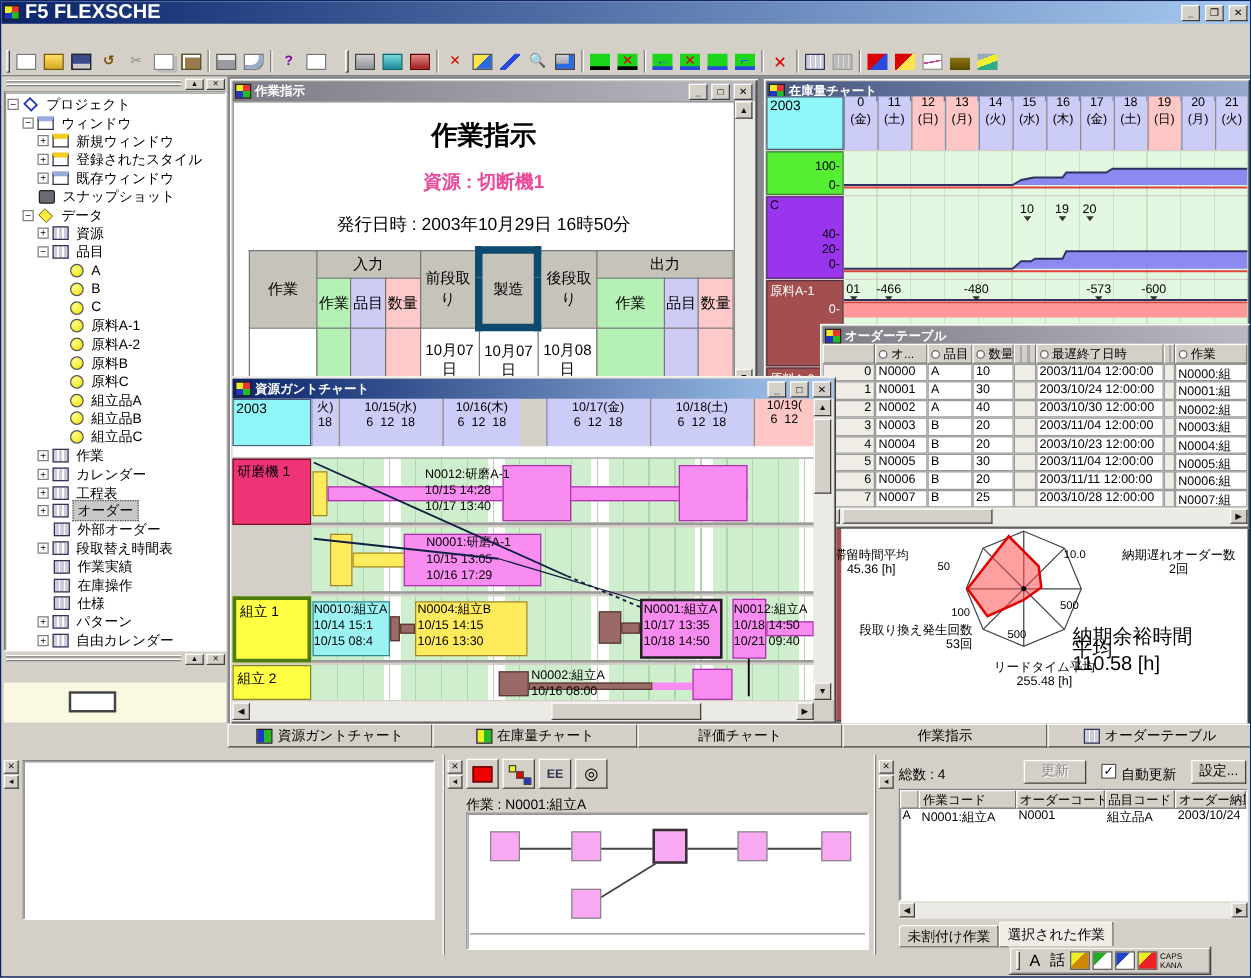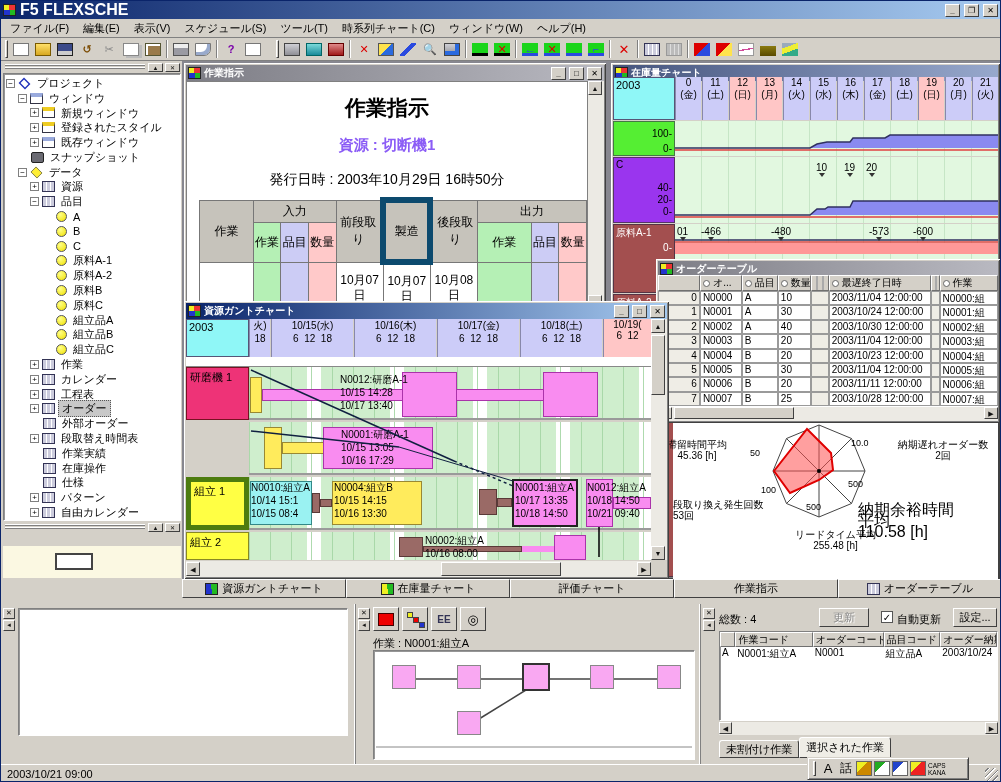--- a/index.html
+++ b/index.html
@@ -68,30 +68,20 @@
 <div id="root">
 
   <div class="abs tb-act" style="left:0;top:0;width:999px;height:18px;display:flex;align-items:center;gap:4px;padding:0 2px">
     <span class="ticon"></span>
     <span style="color:#fff;font-weight:bold;font-size:16px;flex:1">F5 FLEXSCHE</span>
     <span class="wbtn">_</span>
     <span class="wbtn">❐</span>
     <span class="wbtn">✕</span>
   </div>
 
-  <div class="abs" style="left:0;top:18px;width:999px;height:19px;border-bottom:1px solid #808080;display:flex;align-items:center;padding-left:2px">
-    <span class="menu-item">ファイル(F)</span>
-    <span class="menu-item">編集(E)</span>
-    <span class="menu-item">表示(V)</span>
-    <span class="menu-item">スケジュール(S)</span>
-    <span class="menu-item">ツール(T)</span>
-    <span class="menu-item">時系列チャート(C)</span>
-    <span class="menu-item">ウィンドウ(W)</span>
-    <span class="menu-item">ヘルプ(H)</span>
-  </div>
 
   <div class="abs" style="left:0;top:37px;width:999px;height:23px;border-bottom:1px solid #808080;display:flex;align-items:center;padding-left:2px">
     <span class="grip"></span>
     <span class="tbtn">
         <span class="ti" style="background:#fff;border:1px solid #777"></span>
       </span>
     <span class="tbtn">
         <span class="ti" style="background:linear-gradient(#ffe06a,#d8a820);border:1px solid #7a5a00"></span>
       </span>
     <span class="tbtn">
@@ -487,21 +477,21 @@
   <div class="win" style="left:183px;top:62px;width:422px;height:248px">
     <div class="tbar tb-gray">
       <span class="ticon"></span>
       <span style="flex:1;font-size:10px">作業指示</span>
       <span class="wbtn">_</span>
       <span class="wbtn">□</span>
       <span class="wbtn">✕</span>
     </div>
     <div class="abs" style="left:2px;top:18px;right:18px;bottom:2px;background:#fff;border:1px solid #808080;overflow:hidden">
       <div style="text-align:center;font-size:21px;font-weight:bold;margin-top:12px">作業指示</div>
-      <div style="text-align:center;font-size:15px;font-weight:bold;color:#8b5cf6;margin-top:14px">資源 : 切断機1</div>
+      <div style="text-align:center;font-size:15px;font-weight:bold;color:#ec4899;margin-top:14px">資源 : 切断機1</div>
       <div style="text-align:center;font-size:14px;margin-top:16px">発行日時 : 2003年10月29日 16時50分</div>
       <table style="position:absolute;left:12px;top:115px;font-size:12px;text-align:center">
         <tbody>
             <tr>
           <td rowspan="2" style="width:55px;background:#c6c3bb;border:1px solid #777">作業</td>
           <td colspan="3" style="background:#c6c3bb;border:1px solid #777;height:22px">入力</td>
           <td rowspan="2" style="width:48px;background:#c6c3bb;border:1px solid #777">前段取り</td>
           <td rowspan="2" style="width:48px;background:#c6c3bb;border:6px solid #0c4a6e">製造</td>
           <td rowspan="2" style="width:48px;background:#c6c3bb;border:1px solid #777">後段取り</td>
           <td colspan="3" style="background:#c6c3bb;border:1px solid #777">出力</td>
@@ -672,47 +662,47 @@
       <polygon points="101,48 134,6 158,30 160,47 146,57 117,70" fill="rgba(255,80,80,.55)" stroke="#e00000" stroke-width="2"></polygon>
       <circle cx="146" cy="48" r="2" fill="#000"></circle>
     </svg>
     <div class="abs" style="left:-14px;top:16px;width:76px;text-align:center;font-size:10px;line-height:11px"><span>滞留時間平均</span><br><span>45.36 [h]</span></div>
     <div class="abs" style="left:77px;top:25px;font-size:9px">50</div>
     <div class="abs" style="left:178px;top:15px;font-size:9px">10.0</div>
     <div class="abs" style="left:220px;top:16px;width:100px;text-align:center;font-size:10px;line-height:11px"><span>納期遅れオーダー数</span><br><span>2回</span></div>
     <div class="abs" style="left:88px;top:62px;font-size:9px">100</div>
     <div class="abs" style="left:175px;top:56px;font-size:9px">500</div>
     <div class="abs" style="left:133px;top:79px;font-size:9px">500</div>
-    <div class="abs" style="left:0px;top:76px;width:105px;text-align:left;font-size:10px;line-height:11px"><span>段取り換え発生回数</span><br><span>53回</span></div>
+    <div class="abs" style="left:0px;top:76px;width:105px;text-align:right;font-size:10px;line-height:11px"><span>段取り換え発生回数</span><br><span>53回</span></div>
     <div class="abs" style="left:185px;top:81px;width:110px;font-size:16px;line-height:11px"><span>納期余裕時間平均</span><br><span>110.58 [h]</span></div>
     <div class="abs" style="left:110px;top:106px;width:105px;text-align:center;font-size:10px;line-height:11px"><span>リードタイム平均</span><br><span>255.48 [h]</span></div>
   </div>
 
   <div class="win" style="left:183px;top:300px;width:485px;height:278px">
     <div class="tbar tb-act">
       <span class="ticon"></span>
       <span style="flex:1;font-size:10px">資源ガントチャート</span>
       <span class="wbtn">_</span>
       <span class="wbtn">□</span>
       <span class="wbtn">✕</span>
     </div>
 
     <div class="abs" style="left:2px;top:18px;width:63px;height:38px;background:#8ff7f7;border:1px solid #557;padding:1px 2px"><span>2003</span></div>
     <div class="abs" style="left:65px;top:18px;width:402px;height:38px;overflow:hidden;font-size:10px">
       <div class="ghdr lavender" style="left:0;width:21px"><span>火)</span><br><span>18</span></div>
       <div class="ghdr lavender" style="left:22px;width:82px"><span>10/15(水)</span><br><span style="white-space:pre">6  12  18</span></div>
-      <div class="ghdr lavender" style="left:105px;width:82px"><span>10/16(木)</span><br><span style="white-space:pre">6  12  18</span></div>
+      <div class="ghdr lavender" style="left:105px;width:62px"><span>10/16(木)</span><br><span style="white-space:pre">6  12  18</span></div>
       <div class="ghdr lavender" style="left:188px;width:82px"><span>10/17(金)</span><br><span style="white-space:pre">6  12  18</span></div>
       <div class="ghdr lavender" style="left:271px;width:82px"><span>10/18(土)</span><br><span style="white-space:pre">6  12  18</span></div>
       <div class="ghdr pinkday" style="left:354px;width:48px"><span>10/19(</span><br><span style="white-space:pre">6  12</span></div>
     </div>
     <div class="abs" style="left:2px;top:56px;width:465px;height:10px;background:#fff;border-bottom:1px solid #888"></div>
 
     <div class="glabel" style="top:66px;height:53px;background:#ee3377;border:1px solid #712">研磨機 1</div>
-    <div class="glabel" style="top:176px;height:53px;background:#ffff44;border:5px solid #4d7c0f">組立 1</div>
+    <div class="glabel" style="top:176px;height:53px;background:#ffff44;border:3px solid #4d7c0f">組立 1</div>
     <div class="glabel" style="top:231px;height:28px;background:#ffff44;border:1px solid #882">組立 2</div>
 
     <div class="grow" style="top:66px;height:53px;border-bottom:2px solid #9a9a9a"></div>
     <div class="grow" style="top:121px;height:53px;border-bottom:2px solid #9a9a9a"></div>
     <div class="grow" style="top:176px;height:53px;border-bottom:2px solid #9a9a9a"></div>
     <div class="grow" style="top:231px;height:28px"></div>
 
     <div class="abs" style="left:66px;top:76px;width:12px;height:36px;background:#ffeb5c;border:1px solid #983"></div>
     <div class="abs" style="left:78px;top:88px;width:336px;height:12px;background:#f98cf0;border:1px solid #a3a"></div>
     <div class="abs" style="left:218px;top:71px;width:55px;height:45px;background:#f98cf0;border:1px solid #a3a"></div>
@@ -859,24 +849,20 @@
     <div class="abs" style="left:18px;top:133px;display:flex;align-items:flex-end">
       <span class="btab">
           <span>未割付け作業</span>
         </span>
       <span class="btab sel">
           <span>選択された作業</span>
         </span>
     </div>
   </div>
 
-  <div class="abs" style="left:0;top:763px;width:999px;height:18px;border-top:1px solid #fff;background:#d4d0c8">
-    <span class="abs" style="left:6px;top:3px;font-size:11px">2003/10/21 09:00</span>
-    <span class="abs" style="right:2px;bottom:1px;width:13px;height:13px;background:repeating-linear-gradient(135deg,transparent 0 2px,#808080 2px 3px,#fff 3px 4px)"></span>
-  </div>
 
   <div class="abs out2" style="left:806px;top:756px;width:162px;height:23px;background:#d4d0c8;display:flex;align-items:center;gap:2px;padding:0 3px">
     <span class="grip" style="height:15px"></span>
     <span style="width:16px;text-align:center;font-size:13px">A</span>
     <span style="width:16px;text-align:center;font-size:12px">話</span>
     <span style="width:16px;height:15px;background:linear-gradient(135deg,#ee2 40%,#c80 40%);border:1px solid #666"></span>
     <span style="width:16px;height:15px;background:linear-gradient(135deg,#2a2 40%,#fff 40%);border:1px solid #666"></span>
     <span style="width:16px;height:15px;background:linear-gradient(135deg,#24c 40%,#fff 40%);border:1px solid #666"></span>
     <span style="width:16px;height:15px;background:linear-gradient(135deg,#ee2 40%,#e22 40%);border:1px solid #666"></span>
     <span style="font-size:6.5px;line-height:7px;text-align:left"><span>CAPS</span><br><span>KANA</span></span>

